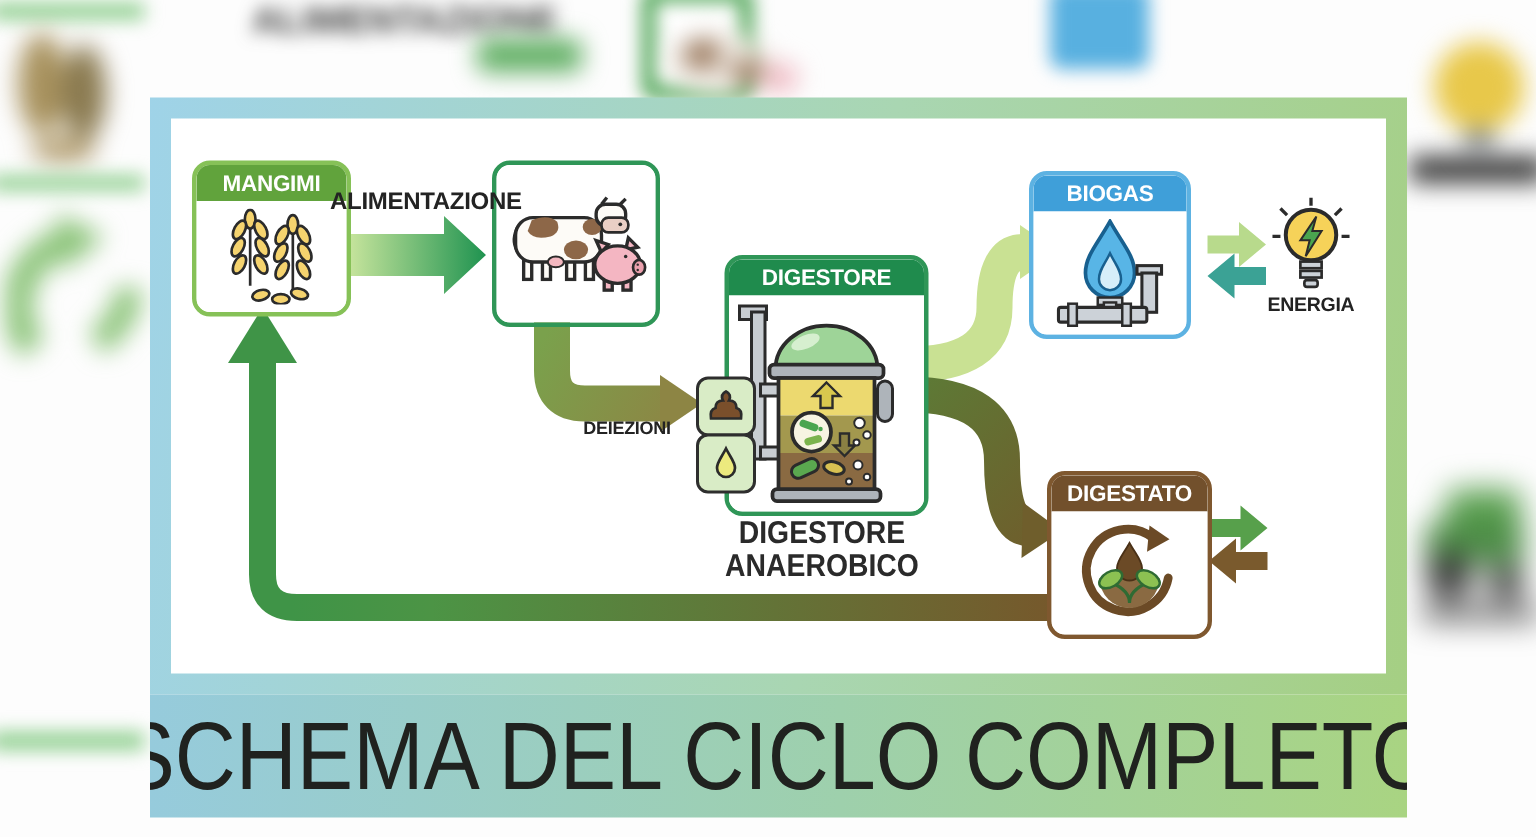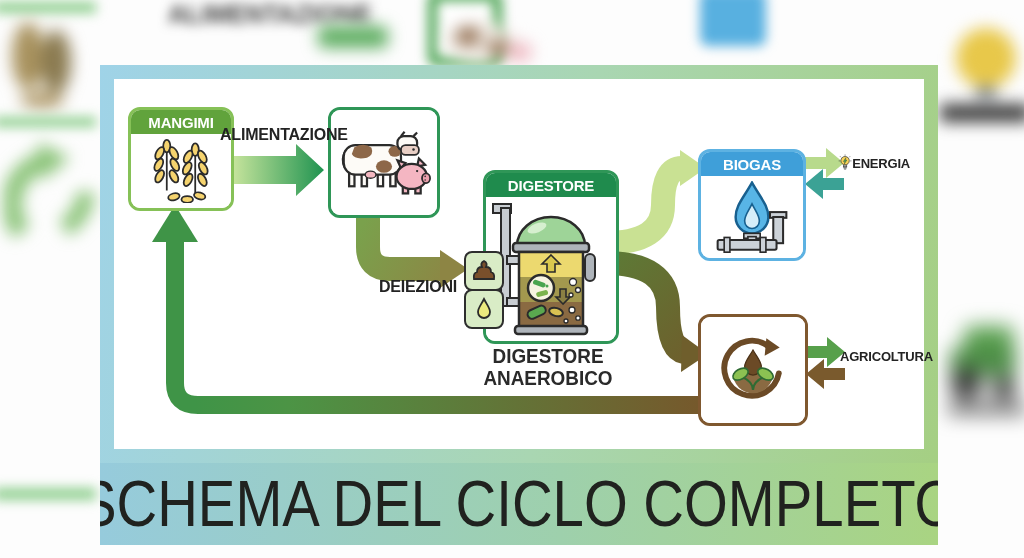--- a/index.html
+++ b/index.html
@@ -28,21 +28,21 @@
          letter-spacing:-0.2px;}
   .box-b{flex:1;display:flex;align-items:center;justify-content:center;background:#fff;}
   
   .lbl{position:absolute;z-index:3;font-weight:700;color:#232323;text-align:center;
        letter-spacing:-0.2px;}
   .cap{position:absolute;z-index:3;font-weight:700;color:#2a2a2a;text-align:center;
        font-size:21px;line-height:22px;transform:scaleX(0.9);letter-spacing:0;}
   .tile{position:absolute;z-index:4;width:36px;height:36px;border-radius:8px;
         background:#d9ecc6;border:2.5px solid #2e2e2e;display:flex;align-items:center;
         justify-content:center;}
-  .sideicon{position:absolute;z-index:3;display:flex;flex-direction:row;align-items:center;}
+  .sideicon{position:absolute;z-index:3;display:flex;flex-direction:column;align-items:center;}
 </style>
 </head>
 <body>
 
 <div class="stage">
 
   <div class="bg">
     <div class="bgel blur6" style="left:-6px;top:2px;width:102px;height:11px;background:#8fcf8f;"></div>
     <div class="bgel blur8" style="left:6px;top:16px;width:74px;height:96px;">
       <svg width="74" height="96">
@@ -264,38 +264,39 @@
       <svg width="26" height="26" viewBox="0 0 26 26">
         <path d="M13,3 q4,2 2,6 q5,0 5,5 q4,1 3,7 H3 q-1,-6 3,-7 q0,-5 5,-5 q-2,-4 2,-6 z" fill="#7a4f2b" stroke="#2b2b2b" stroke-width="1.8"></path>
       </svg>
     </div>
     <div class="tile" style="left:364px;top:224px;">
       <svg width="26" height="26" viewBox="0 0 26 26">
         <path d="M13,3 C10,9 7,12 7,16 a6,6 0 0 0 12,0 C19,12 16,9 13,3 z" fill="#ecea7e" stroke="#2b2b2b" stroke-width="1.8"></path>
       </svg>
     </div>
 
-    <div class="box" style="left:598px;top:49px;width:102px;height:106px;border-color:#5db2e2;margin-top:35px;">
+    <div class="box" style="left:586px;top:49px;width:102px;height:106px;border-color:#5db2e2;">
       <div class="box-h" style="background:#3f9fd9;"><span>BIOGAS</span></div>
       <div class="box-b">
         <svg width="88" height="72" viewBox="0 0 92 88">
           <path d="M46,2 C36,20 26,30 26,44 a20,20 0 0 0 40,0 C66,30 56,20 46,2 z" fill="#58b5e6" stroke="#18608f" stroke-width="3"></path>
           <path d="M46,28 C41,38 37,42 37,49 a9,9 0 0 0 18,0 C55,42 51,38 46,28 z" fill="#d6eef9" stroke="#18608f" stroke-width="2"></path>
           <rect x="36" y="64" width="20" height="6" fill="#ccd2d8" stroke="#2b2b2b" stroke-width="2"></rect>
           <rect x="41" y="68" width="10" height="6" fill="#ccd2d8" stroke="#2b2b2b" stroke-width="2"></rect>
           <rect x="68" y="38" width="20" height="7" fill="#ccd2d8" stroke="#2b2b2b" stroke-width="2.5"></rect>
           <rect x="72" y="44" width="12" height="32" fill="#ccd2d8" stroke="#2b2b2b" stroke-width="2.5"></rect>
           <rect x="4" y="72" width="72" height="12" rx="2" fill="#ccd2d8" stroke="#2b2b2b" stroke-width="2.5"></rect>
           <rect x="12" y="69" width="7" height="18" fill="#ccd2d8" stroke="#2b2b2b" stroke-width="2"></rect>
           <rect x="56" y="69" width="7" height="18" fill="#ccd2d8" stroke="#2b2b2b" stroke-width="2"></rect>
         </svg>
       </div>
     </div>
 
     <div class="box" style="left:598px;top:249px;width:104px;height:106px;border-color:#7f582f;">
+      <div class="box-h" style="background:#72502c;"><span>DIGESTATO</span></div>
       <div class="box-b">
         <svg width="74" height="70" viewBox="0 0 84 84">
           <path d="M61,14 A33,33 0 1 0 73,46" fill="none" stroke="#6b4a26" stroke-width="7" stroke-linecap="round"></path>
           <polygon points="58,4 74,15 56,25" fill="#6b4a26"></polygon>
           <path d="M18,46 a24,24 0 0 0 48,0 z" fill="#8a6a42"></path>
           <path d="M42,18 C37,27 32,32 32,38 a10,10 0 0 0 20,0 C52,32 47,27 42,18 z" fill="#6b4a26" stroke="#4a3117" stroke-width="1.5"></path>
           <path d="M28,50 Q42,56 42,66 M56,50 Q42,56 42,66" fill="none" stroke="#2f6b33" stroke-width="2.5"></path>
           <ellipse cx="27" cy="47" rx="10" ry="6" fill="#8cc152" stroke="#2f6b33" stroke-width="2" transform="rotate(-30 27 47)"></ellipse>
           <ellipse cx="57" cy="47" rx="10" ry="6" fill="#8cc152" stroke="#2f6b33" stroke-width="2" transform="rotate(30 57 47)"></ellipse>
         </svg>
@@ -313,34 +314,23 @@
         </g>
         <circle cx="32" cy="29" r="19" fill="#f6d259" stroke="#2b2b2b" stroke-width="3"></circle>
         <polygon points="36,15 24,33 31,33 28,45 40,26 33,26" fill="#4aa54f" stroke="#2b2b2b" stroke-width="1.5"></polygon>
         <rect x="24" y="49" width="16" height="5" fill="#ccd2d8" stroke="#2b2b2b" stroke-width="2"></rect>
         <rect x="24" y="56" width="16" height="5" fill="#ccd2d8" stroke="#2b2b2b" stroke-width="2"></rect>
         <rect x="27" y="63" width="10" height="5" rx="2" fill="#ccd2d8" stroke="#2b2b2b" stroke-width="2"></rect>
       </svg>
       <div class="lbl" style="position:static;font-size:13px;margin-top:2px;">ENERGIA</div>
     </div>
 
-    <div class="sideicon" style="left:740px;top:260px;width:76px;">
-      <svg width="66" height="60" viewBox="0 0 72 66">
-        <path d="M36,40 Q38,28 43,15" fill="none" stroke="#2f6b33" stroke-width="3"></path>
-        <ellipse cx="25" cy="21" rx="11" ry="6.5" fill="#8cc152" stroke="#2f6b33" stroke-width="2" transform="rotate(-28 25 21)"></ellipse>
-        <ellipse cx="53" cy="10" rx="10" ry="6" fill="#a5d77f" stroke="#2f6b33" stroke-width="2" transform="rotate(20 53 10)"></ellipse>
-        <ellipse cx="47" cy="23" rx="6" ry="4" fill="#8cc152" stroke="#2f6b33" stroke-width="1.5" transform="rotate(30 47 23)"></ellipse>
-        <rect x="5" y="38" width="62" height="24" rx="6" fill="#9a6b45" stroke="#2b2b2b" stroke-width="2.5"></rect>
-        <path d="M8,47 Q36,41 64,47 M8,55 Q36,49 64,55" fill="none" stroke="#5d3d22" stroke-width="2.5"></path>
-      </svg>
-      <div class="lbl" style="position:static;font-size:13px;margin-top:2px;">AGRICOLTURA</div>
-    </div>
 
     <div class="lbl" style="left:120px;top:61px;width:116px;font-size:16px;">ALIMENTAZIONE</div>
-    <div class="lbl" style="left:263px;top:213px;width:110px;font-size:16px;">DEIEZIONI</div>
+    <div class="lbl" style="left:263px;top:213px;width:110px;font-size:12px;">DEIEZIONI</div>
     <div class="cap" style="left:338px;top:280px;width:220px;">
       <div>DIGESTORE</div>
       <div>ANAEROBICO</div>
     </div>
 
     <div class="titleband">
       <div class="t">SCHEMA DEL CICLO COMPLETO</div>
     </div>
   </div>
 </div>

